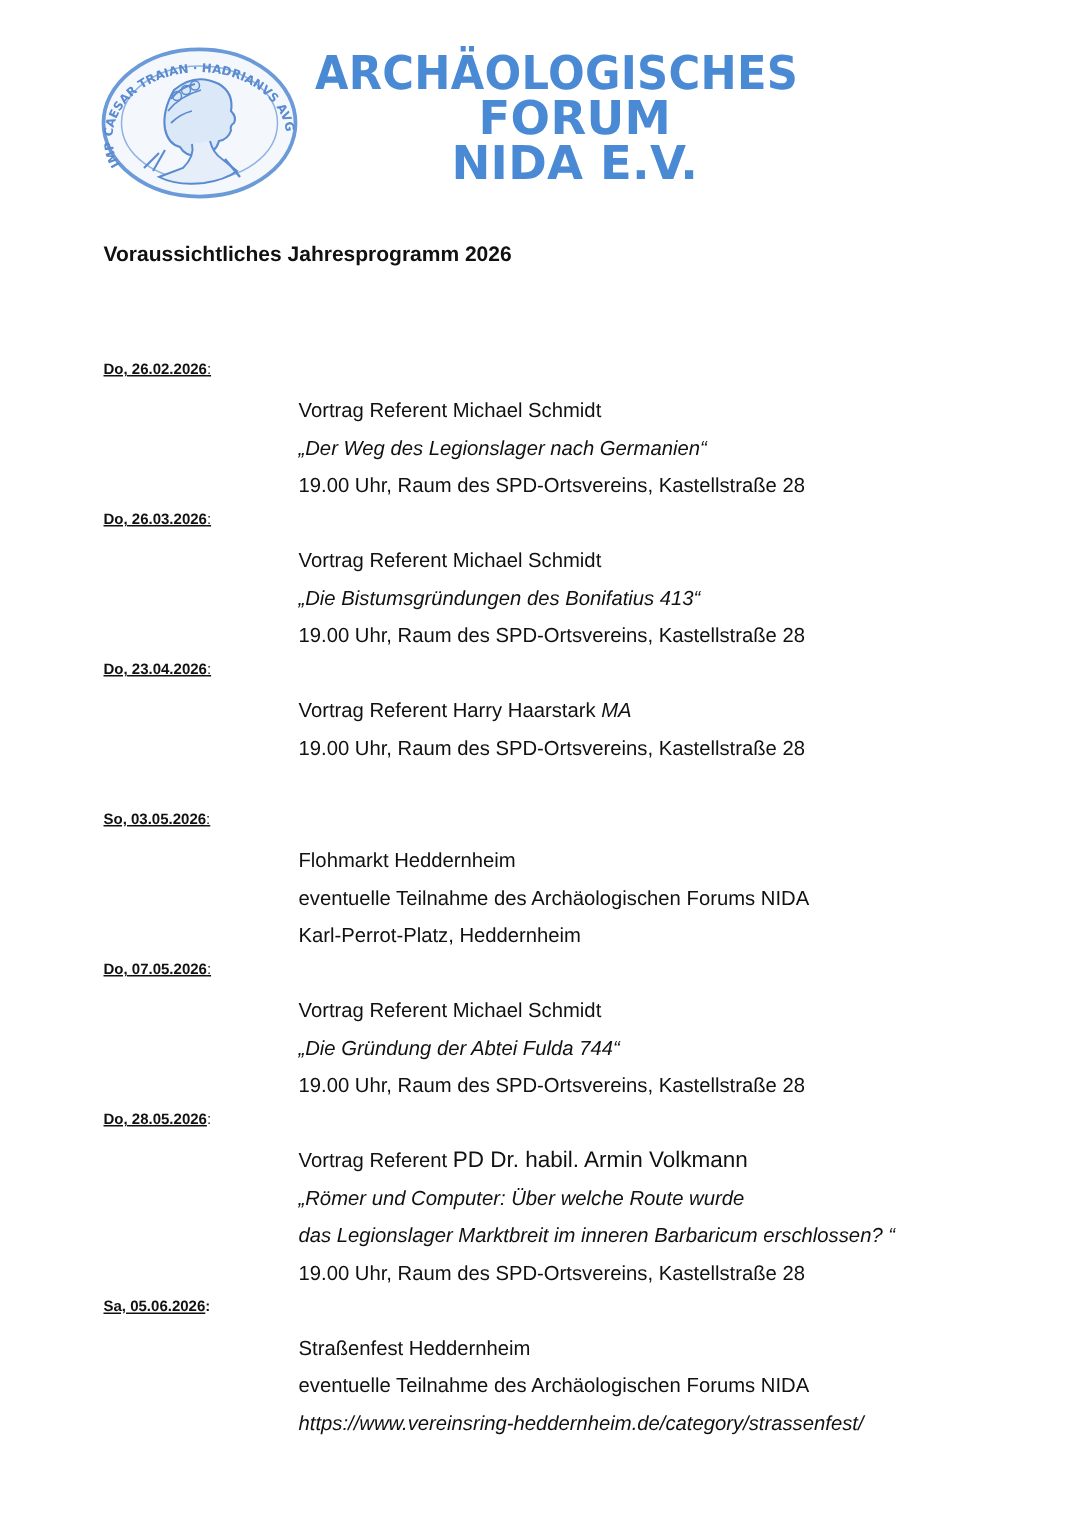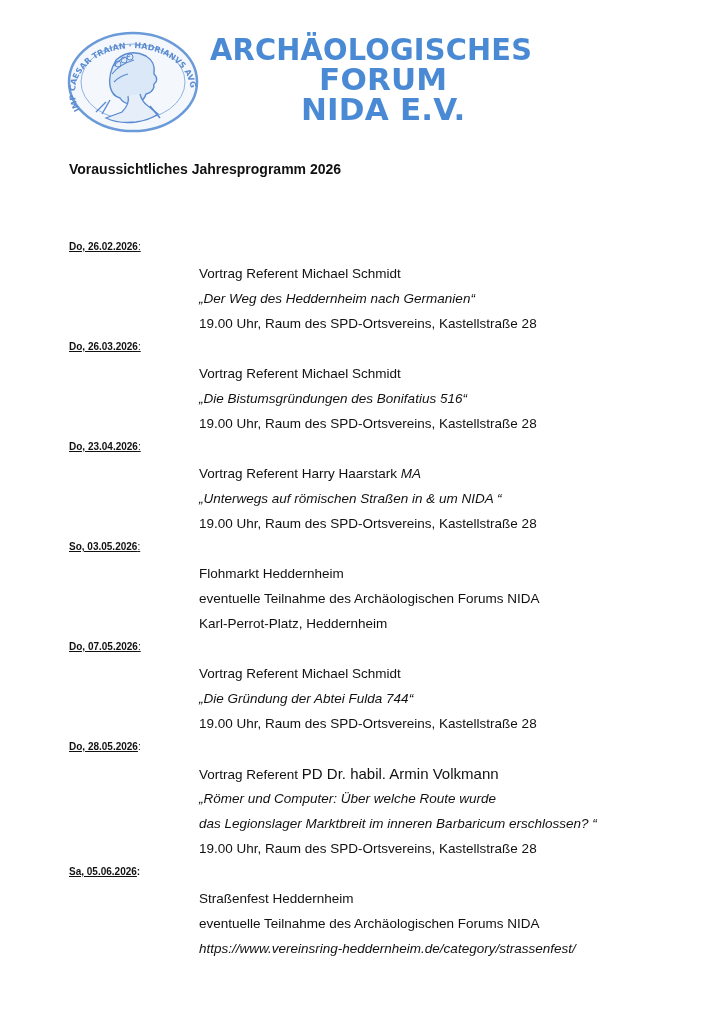--- a/index.html
+++ b/index.html
@@ -50,39 +50,38 @@
     <div>NIDA E.V.</div>
   </div>
 </div>
 
 <div class="title">Voraussichtliches Jahresprogramm 2026</div>
 
 <div class="entry" style="top:241px;">
   <div class="date"><span class="d">Do, 26.02.2026</span><span class="c-ul">:</span></div>
   <div class="lines">
     <div class="line">Vortrag Referent Michael Schmidt</div>
-    <div class="line it">„Der Weg des Heddernheim nach Germanien“</div>
+    <div class="line it">„Der Weg des Legionslager nach Germanien“</div>
     <div class="line">19.00 Uhr, Raum des SPD-Ortsvereins, Kastellstraße 28</div>
   </div>
 </div>
 
 <div class="entry" style="top:341px;">
   <div class="date"><span class="d">Do, 26.03.2026</span><span class="c-ul">:</span></div>
   <div class="lines">
     <div class="line">Vortrag Referent Michael Schmidt</div>
-    <div class="line it">„Die Bistumsgründungen des Bonifatius 516“</div>
+    <div class="line it">„Die Bistumsgründungen des Bonifatius 413“</div>
     <div class="line">19.00 Uhr, Raum des SPD-Ortsvereins, Kastellstraße 28</div>
   </div>
 </div>
 
 <div class="entry" style="top:441px;">
   <div class="date"><span class="d">Do, 23.04.2026</span><span class="c-ul">:</span></div>
   <div class="lines">
     <div class="line"><span>Vortrag Referent Harry Haarstark </span><span class="it">MA</span></div>
-    <div class="line it">„Unterwegs auf römischen Straßen in &amp; um NIDA “</div>
     <div class="line">19.00 Uhr, Raum des SPD-Ortsvereins, Kastellstraße 28</div>
   </div>
 </div>
 
 <div class="entry" style="top:541px;">
   <div class="date"><span class="d">So, 03.05.2026</span><span class="c-ul">:</span></div>
   <div class="lines">
     <div class="line">Flohmarkt Heddernheim</div>
     <div class="line">eventuelle Teilnahme des Archäologischen Forums NIDA</div>
     <div class="line">Karl-Perrot-Platz, Heddernheim</div>

